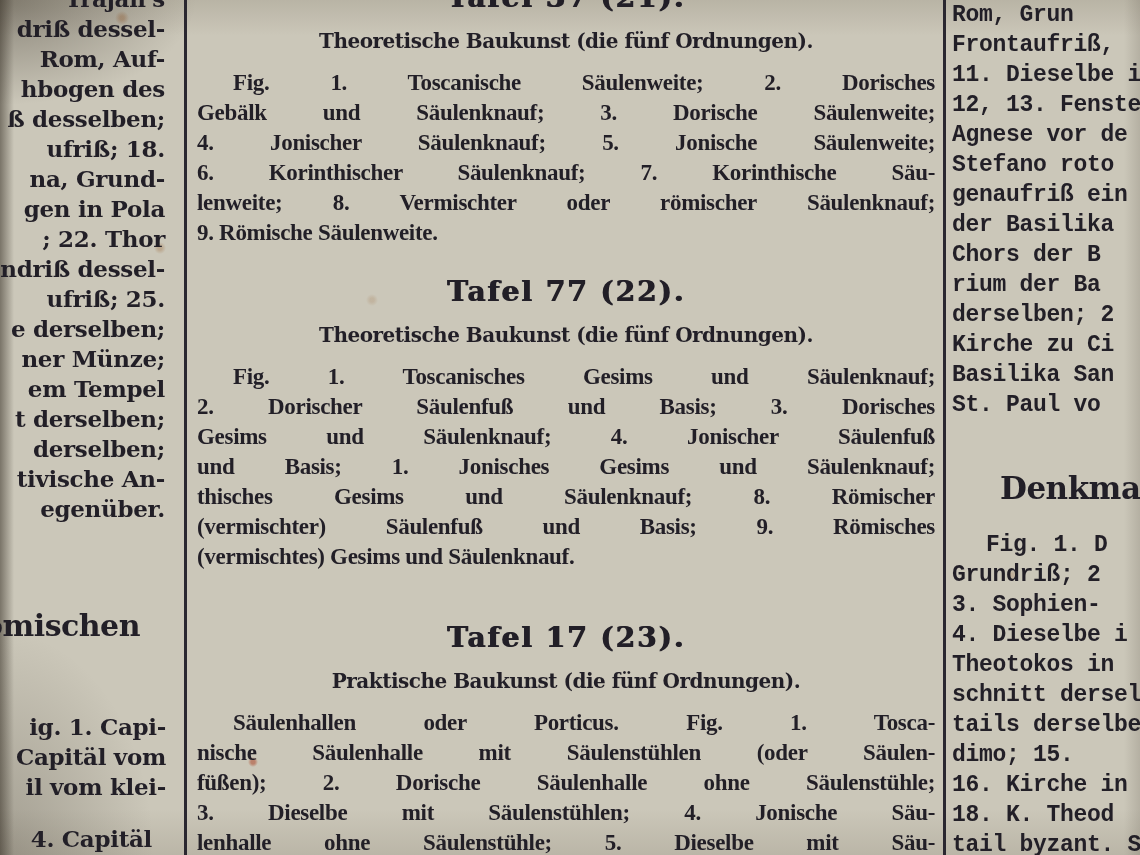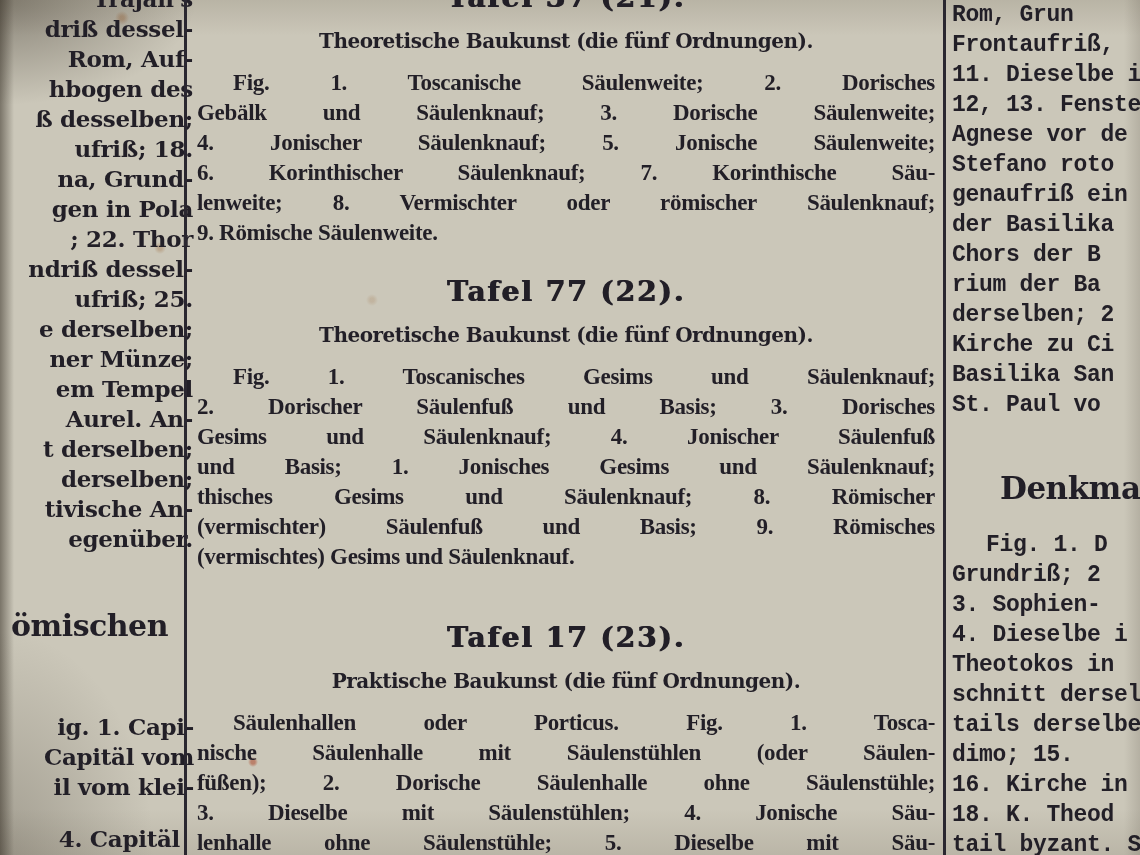--- a/index.html
+++ b/index.html
@@ -32,21 +32,21 @@
   
   .mline,.rline,.lline{height:30px;line-height:30px;font-size:23px;letter-spacing:-0.3px;}
   .mline{text-align:justify;text-align-last:justify;}
   .para[data-last="flush"] .mline:last-child{text-align-last:left;}
   .para .mline:first-child{text-indent:36px;}
   .lline{position:relative;}
   .lline span{position:absolute;right:0;top:0;white-space:nowrap;}
   .rline{white-space:nowrap;text-align:left;font-family:Liberation Mono, monospace;}
 
   
-  #col-left{position:absolute;left:0;top:0;width:172px;height:613px;padding-left:28px;}
+  #col-left{position:absolute;left:0;top:0;width:172px;height:613px;}
   #left-top{position:absolute;top:-16px;left:0;right:7px;}
   #left-heading{position:absolute;top:606px;right:32px;font-size:30px;line-height:40px;letter-spacing:-0.5px;}
   #left-fig{position:absolute;top:712px;left:8px;right:6px;}
   #left-bottom{position:absolute;top:824px;left:0;right:20px;}
 
   
   #col-mid{position:absolute;left:197px;top:0;width:738px;height:855px;}
   .sec{position:absolute;left:0;right:0;}
   #sec-0{top:-22px;} #sec-1{top:272px;} #sec-2{top:618px;}
   .plate-title{
@@ -106,23 +106,20 @@
           <span>ufriß; 25.</span>
         </div>
         <div class="lline">
           <span>e derselben;</span>
         </div>
         <div class="lline">
           <span>ner Münze;</span>
         </div>
         <div class="lline">
           <span>em Tempel</span>
-        </div>
-        <div class="lline">
-          <span>Aurel. An-</span>
         </div>
         <div class="lline">
           <span>t derselben;</span>
         </div>
         <div class="lline">
           <span>derselben;</span>
         </div>
         <div class="lline">
           <span>tivische An-</span>
         </div>

